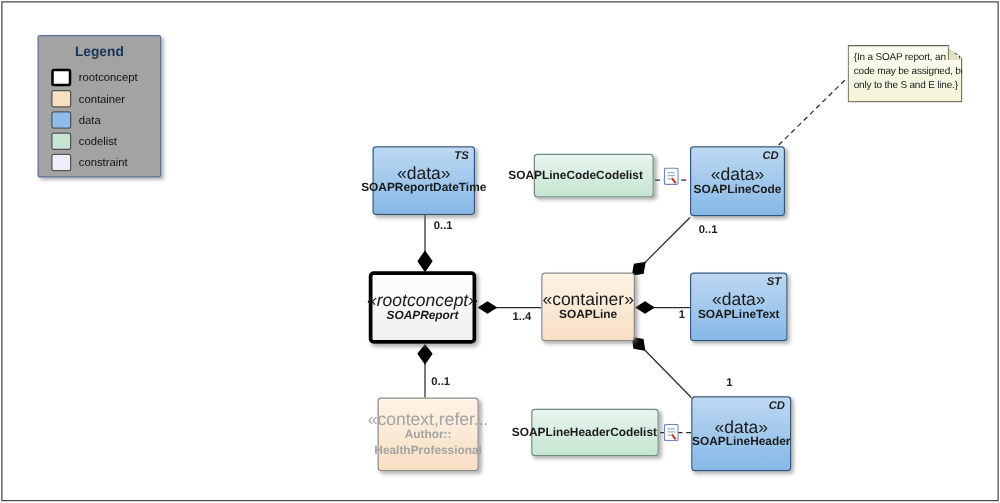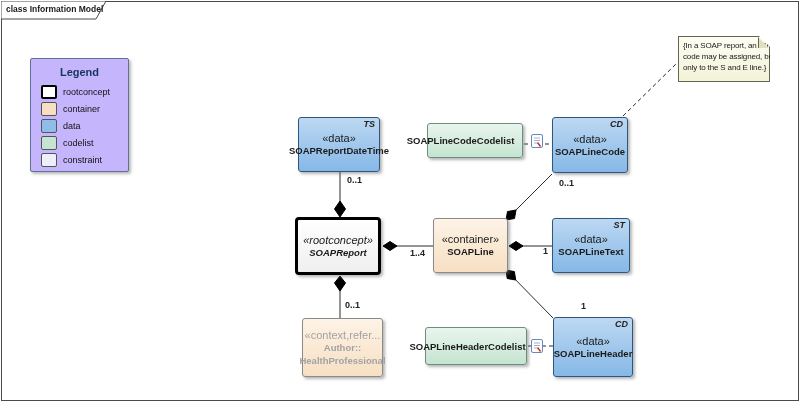--- a/index.html
+++ b/index.html
@@ -9,32 +9,32 @@
   .frame-tab{position:absolute;left:1px;top:1px;width:112px;height:19px;}
   .frame-tab .tab-label{position:absolute;left:5px;top:3px;font-size:8.5px;font-weight:bold;white-space:nowrap;}
 
   
   svg.wires{position:absolute;left:0;top:0;pointer-events:none;}
   .wire{stroke:#2b2b2b;stroke-width:1;fill:none;}
   .wire-dashed{stroke:#2b2b2b;stroke-width:1;fill:none;stroke-dasharray:4 3;}
   .diamond{fill:#000;stroke:#000;}
 
   
-  .legend{position:absolute;left:30px;top:58px;width:97px;height:112px;background:#c4b5fd;
+  .legend{position:absolute;left:30px;top:28px;width:97px;height:112px;background:#a3a3a3;
     border:1px solid #5d7296;border-radius:2px;box-shadow:2px 2px 3px rgba(100,100,100,.45);}
   .legend-title{text-align:center;font-size:11px;font-weight:bold;color:#16355c;margin-top:7px;}
   .legend-row{position:absolute;left:10px;height:13px;display:flex;align-items:center;}
   .legend-swatch{width:14px;height:12px;border:1px solid #555;border-radius:2px;background:#fff;margin-right:6px;flex:0 0 auto;}
   .legend-swatch.thick{border:2px solid #000;width:12px;height:10px;}
   .legend-label{font-size:9px;color:#111;white-space:nowrap;}
 
   
   .node{position:absolute;border-radius:3px;display:flex;flex-direction:column;align-items:center;
     justify-content:center;text-align:center;box-shadow:2px 2px 3px rgba(110,110,110,.5);box-sizing:border-box;}
-  .node .stereo{font-size:11px;line-height:12px;}
+  .node .stereo{font-size:14px;line-height:12px;}
   .node .nname{font-size:9.5px;font-weight:bold;line-height:13px;}
   .node .tag{position:absolute;top:1px;right:4px;font-size:9px;font-weight:bold;font-style:italic;color:#222;}
   .blue{background:linear-gradient(#bdd8f2,#86b8e7);border:1px solid #2f567c;}
   .peach{background:linear-gradient(#fdf3e6,#f7dfc3);border:1px solid #8a8a8a;}
   .green{background:linear-gradient(#e9f5ee,#c5e4d1);border:1px solid #6d8e7d;}
   .whitebox{background:linear-gradient(#ffffff,#efefef);border:3px solid #000;border-radius:4px;font-style:italic;}
 
   #n-soap-report-datetime{left:298px;top:117px;width:82px;height:55px;}
   #n-soap-line-code-codelist{left:427px;top:123px;width:96px;height:35px;flex-direction:row;gap:17px;}
   #n-soap-line-code{left:552px;top:117px;width:76px;height:56px;}
@@ -101,26 +101,20 @@
       <line class="wire-dashed" x1="524" y1="144" x2="552" y2="144"></line>
     </g>
     <g>
       <line class="wire-dashed" x1="528" y1="346" x2="553" y2="346"></line>
     </g>
     <g>
       <line class="wire-dashed" x1="623" y1="116" x2="678" y2="62"></line>
     </g>
   </svg>
 
-  <div class="frame-tab">
-    <svg width="112" height="19">
-      <path d="M0,0 H105 L95,18 H0 Z" fill="#ffffff" stroke="#4a4a4a" stroke-width="1"></path>
-    </svg>
-    <span class="tab-label">class Information Model</span>
-  </div>
 
   <div class="legend">
     <div class="legend-title">Legend</div>
     <div class="legend-row" style="top:26px">
       <span class="legend-swatch thick" style="background: rgb(255, 255, 255);"></span>
       <span class="legend-label">rootconcept</span>
     </div>
     <div class="legend-row" style="top:43px">
       <span class="legend-swatch" style="background: rgb(247, 223, 195);"></span>
       <span class="legend-label">container</span>

